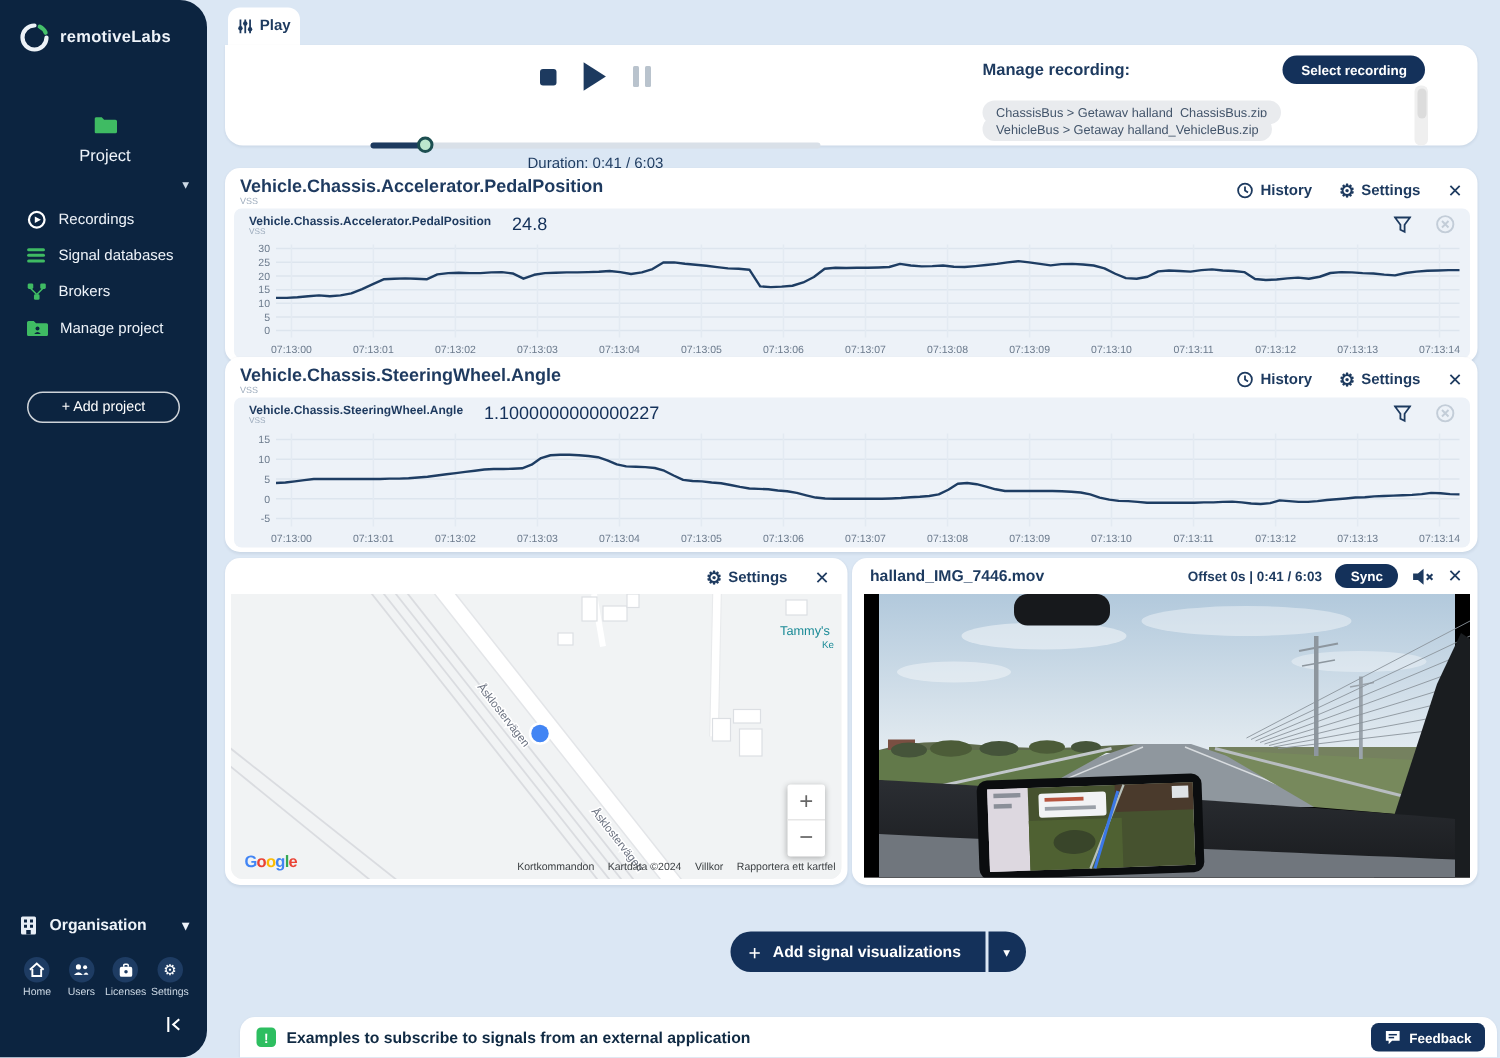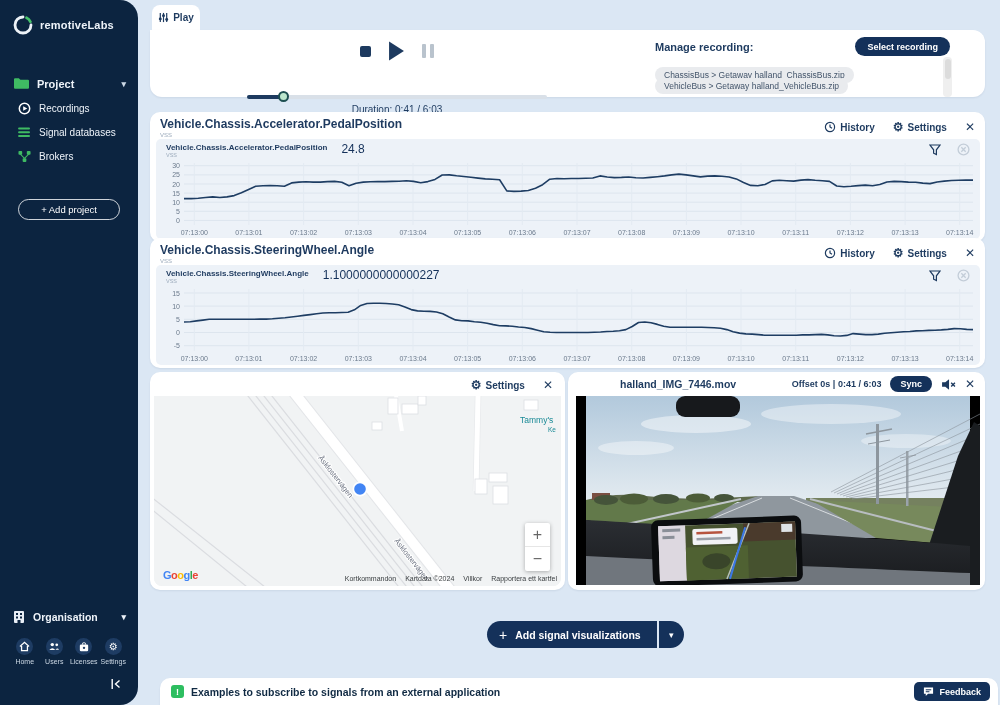--- a/index.html
+++ b/index.html
@@ -5,21 +5,21 @@
   * { box-sizing: border-box; margin:0; padding:0; }
   html,body { width:1000px; height:705px; }
   body { background:#dbe7f4; font-family:"Liberation Sans",sans-serif; position:relative; overflow:hidden; color:#1d3a5f; }
 
   
   .sidebar { position:absolute; left:0; top:0; width:138px; height:705px; background:#0c2440; border-radius:0 18px 18px 0; color:#eef3f9; display:flex; flex-direction:column; }
   .brand { display:flex; align-items:center; gap:7px; padding:15px 12px 10px 13px; }
   .brand span { font-size:11px; font-weight:bold; letter-spacing:.2px; }
   .nav { margin-top:26px; }
   .nav-row { display:flex; align-items:center; gap:8px; padding:6px 12px 6px 14px; cursor:pointer; font-size:10px; }
-  .nav-row.head { font-weight:bold; font-size:11px; }
+  .nav-row.head { font-weight:normal; font-size:11px;flex-direction:column; }
   .nav-row.sub { padding-left:18px; }
   .nav-row .caret { margin-left:auto; font-size:9px; color:#cdd9e6; }
   .add-project { margin:30px auto 0; width:102px; height:21px; border:1px solid rgba(255,255,255,.8); border-radius:11px; background:transparent; color:#fff; font-size:9.5px; font-family:inherit; cursor:pointer; }
   .side-spacer { flex:1; }
   .org-row { display:flex; align-items:center; gap:7px; padding:6px 12px; font-size:10.5px; font-weight:bold; cursor:pointer; }
   .org-row .caret { margin-left:auto; font-size:9px; }
   .icon-grid { display:flex; justify-content:space-between; padding:8px 10px 0 10px; }
   .icon-cell { display:flex; flex-direction:column; align-items:center; gap:3px; cursor:pointer; width:30px; }
   .icon-cell .bubble { width:17px; height:17px; border-radius:50%; background:#1e3c63; display:flex; align-items:center; justify-content:center; }
   .icon-cell .lbl { font-size:7px; color:#ccd8e4; }
@@ -66,21 +66,21 @@
   .map-body { position:absolute; left:4px; right:4px; top:24px; bottom:4px; border-radius:0 0 8px 8px; overflow:hidden; background:#f1f3f4; cursor:grab; }
   .map-zoom { position:absolute; right:11px; bottom:15px; width:25px; background:#fff; box-shadow:0 1px 4px rgba(0,0,0,.3); border-radius:2px; }
   .map-zoom div { width:25px; height:24px; display:flex; align-items:center; justify-content:center; font-size:16px; color:#666; cursor:pointer; }
   .map-zoom div:first-child { border-bottom:1px solid #e6e6e6; }
   .g-logo { position:absolute; left:9px; bottom:5px; font-size:11px; font-weight:bold; letter-spacing:-.5px; cursor:pointer; }
   .map-attr { position:absolute; right:4px; bottom:4px; font-size:7px; color:#3c4043; display:flex; gap:9px; }
   .map-attr span { cursor:pointer; }
 
   
   .video-card { position:absolute; left:568px; top:372px; width:417px; height:218px; background:#fff; border-radius:10px; box-shadow:0 1px 2px rgba(13,38,76,.08); }
-  .video-head { position:absolute; top:0; left:12px; right:10px; height:24px; display:flex; align-items:center;margin-left:40px; }
+  .video-head { position:absolute; top:0; left:12px; right:10px; height:24px; display:flex; align-items:center; }
   .video-title { font-size:10.5px; font-weight:bold; color:#1d3a5f; }
   .video-right { margin-left:auto; display:flex; align-items:center; gap:9px; }
   .offset { font-size:9px; font-weight:bold; color:#1d3a5f; }
   .sync-pill { background:#14315a; color:#fff; font-size:9px; font-weight:bold; border-radius:10px; padding:3px 10px; cursor:pointer; }
   .video-body { position:absolute; left:8px; right:5px; top:24px; bottom:5px; background:#000; }
   .video-body svg { display:block; width:100%; height:100%; }
 
   
   .addviz { position:absolute; left:487px; top:621px; display:flex; }
   .addviz .main { background:#14315a; color:#fff; border:none; font-family:inherit; font-size:10.5px; font-weight:bold; height:27px; padding:0 16px 0 12px; border-radius:14px 0 0 14px; display:flex; align-items:center; gap:8px; cursor:pointer; }
@@ -126,20 +126,28 @@
       <span>Signal databases</span>
     </div>
     <div class="nav-row sub">
       <svg width="13" height="13" viewBox="0 0 14 14">
           <path d="M2.5 4.5 L7 9 M11.5 4.5 L7 9" stroke="#3fbb63" stroke-width="1.1"></path>
           <rect x="0.5" y="1" width="4" height="4" rx="1" fill="#3fbb63"></rect>
           <rect x="9.5" y="1" width="4" height="4" rx="1" fill="#3fbb63"></rect>
           <rect x="5" y="8.8" width="4" height="4" rx="1" fill="#3fbb63"></rect>
         </svg>
       <span>Brokers</span>
+    </div>
+    <div class="nav-row sub">
+      <svg width="14" height="12" viewBox="0 0 14 12">
+          <path d="M0 2 q0-1 1-1 h3.5 l1.5 1.5 H13 q1 0 1 1 V10 q0 1-1 1 H1 q-1 0-1-1 Z" fill="#3fbb63"></path>
+          <circle cx="7" cy="6" r="1.3" fill="#0c2440"></circle>
+          <path d="M4.8 9.6 q2.2-2.7 4.4 0 Z" fill="#0c2440"></path>
+        </svg>
+      <span>Manage project</span>
     </div>
   </div>
   <button class="add-project">+  Add project</button>
   <div class="side-spacer"></div>
   <div class="org-row">
     <svg width="14" height="14" viewBox="0 0 14 14">
         <rect x="2" y="1" width="10" height="12" rx="1" fill="#e8eef6"></rect>
         <rect x="4" y="3" width="2" height="2" fill="#0c2440"></rect>
         <rect x="8" y="3" width="2" height="2" fill="#0c2440"></rect>
         <rect x="4" y="6.5" width="2" height="2" fill="#0c2440"></rect>

